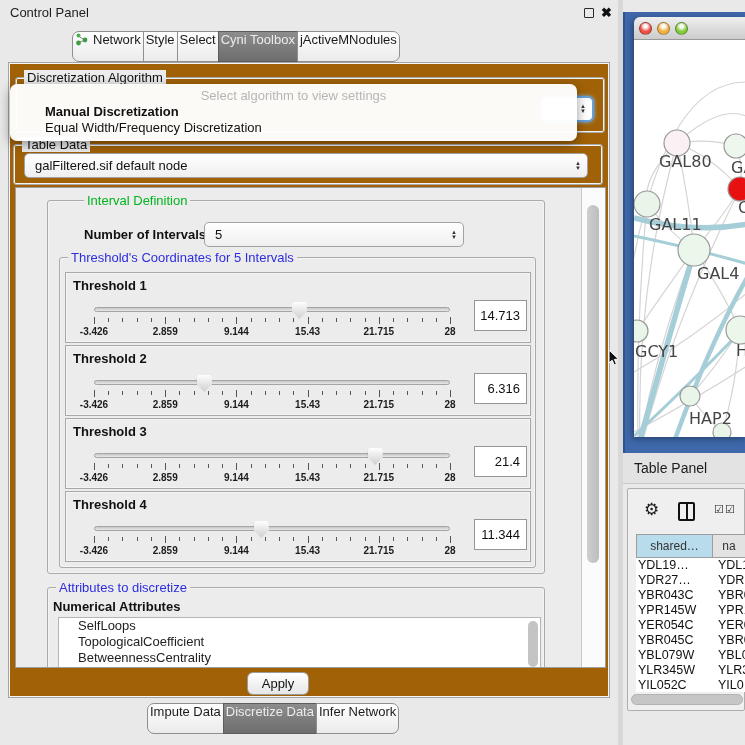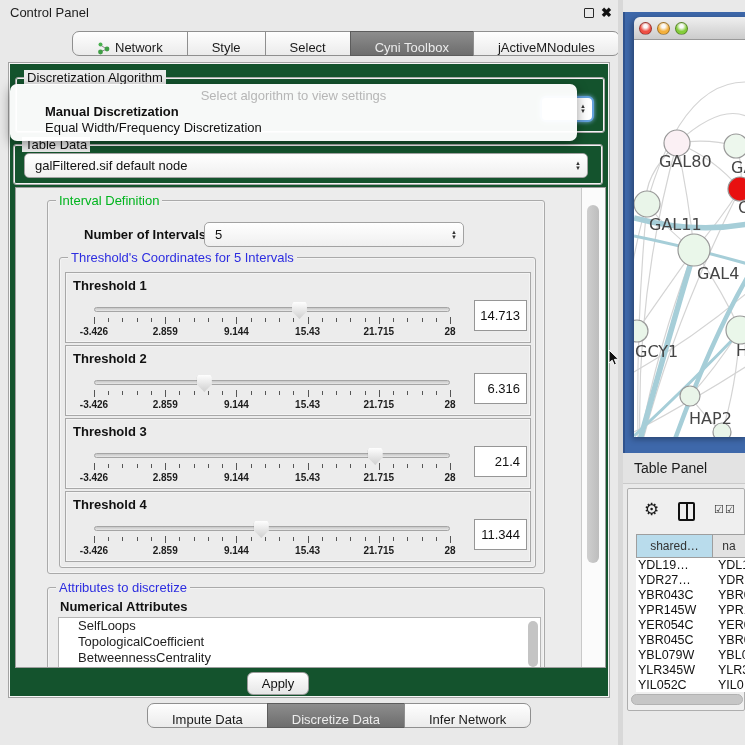--- a/index.html
+++ b/index.html
@@ -8,34 +8,34 @@
   #root { position:relative; width:745px; height:745px; overflow:hidden; background:#e9e9e9; }
 
   
   #left-panel { position:absolute; left:0; top:0; width:618px; height:745px; background:#e9e9e9; }
   #titlebar { position:absolute; left:0; top:0; width:618px; height:26px; }
   #titlebar .title { position:absolute; left:10px; top:0; line-height:26px; font-size:13px; color:#1d1d1d; }
   .float-icon { position:absolute; left:584px; top:8px; width:10px; height:10px; border:1.5px solid #2a2a2a; border-radius:1px; }
   .close-icon { position:absolute; left:601px; top:5px; font-size:13px; font-weight:bold; color:#111; }
 
   .segbar { position:absolute; display:flex; }
-  .seg { height:25px; border:1px solid #8f8f8f; margin-left:-1px;
+  .seg { height:31px; border:1px solid #8f8f8f; margin-left:-1px;
     background:linear-gradient(#fefefe,#ebebeb); font-size:13px; color:#1a1a1a;
-    display:flex; align-items:flex-end; padding:0 24px; white-space:nowrap; }
+    display:flex; align-items:flex-start; padding:0 2px; white-space:nowrap; }
   .seg:first-child { border-radius:7px 0 0 7px; margin-left:0; }
   .seg:last-child { border-radius:0 7px 7px 0; }
   .seg.selected { background:linear-gradient(#8d8d8d,#6d6d6d); color:#ececec; border-color:#5c5c5c; }
   .seg .tab-icon { margin-right:5px; display:inline-flex; }
 
   #content-panel { position:absolute; left:8px; top:62px; width:602px; height:636px;
-    background:#14532d; border:1px solid #a3a3a3; box-shadow:inset 0 0 0 1px #f7f7f7; }
+    background:#a16207; border:1px solid #a3a3a3; box-shadow:inset 0 0 0 1px #f7f7f7; }
 
   .groupbox { position:absolute; border:1px solid #aaa; border-radius:3px; box-shadow:inset 0 0 0 1px #f4f4f4; }
   .gb-label { position:absolute; top:-8px; left:8px; background:#ececec; padding:0 3px; font-size:13px; color:#111; white-space:nowrap; }
-  .gb-label.green { color:#00b41e; }
+  .gb-label.green { color:#00b41e;margin-left:28px; }
   .gb-label.blue  { color:#2d2de0; }
 
   .combo { position:absolute; background:linear-gradient(#ffffff,#efefef); border:1px solid #a2a2a2;
     border-radius:5px; font-size:13px; color:#111; display:flex; align-items:center; padding:0 10px; }
   .stepper { position:absolute; right:6px; top:50%; transform:translateY(-50%);
     display:flex; flex-direction:column; font-size:6px; line-height:5px; color:#333; letter-spacing:0; }
 
   
   #viewport { position:absolute; left:6px; top:124px; width:591px; height:481px;
     border:1px solid #9e9e9e; background:#ececec; overflow:hidden; }
@@ -351,21 +351,21 @@
                     <div class="tick-label" style="left: 356px;">28</div>
                   </div>
                   <div class="vbox">11.344</div>
                 </div>
               </div>
           </div>
         </div>
 
         <div class="groupbox" style="left:31px; top:399px; width:498px; height:95px;">
           <div class="gb-label blue">Attributes to discretize</div>
-          <div style="position:absolute; left:5px; top:11px; font-size:13px; font-weight:bold; color:#111;margin-left:7px;">Numerical Attributes</div>
+          <div style="position:absolute; left:5px; top:11px; font-size:13px; font-weight:bold; color:#111;">Numerical Attributes</div>
           <div id="attr-list">
             <div id="attr-items">
                 <div class="attr-item">SelfLoops</div>
                 <div class="attr-item">TopologicalCoefficient</div>
                 <div class="attr-item">BetweennessCentrality</div>
               </div>
             <div id="attr-scroll"></div>
           </div>
         </div>
 

